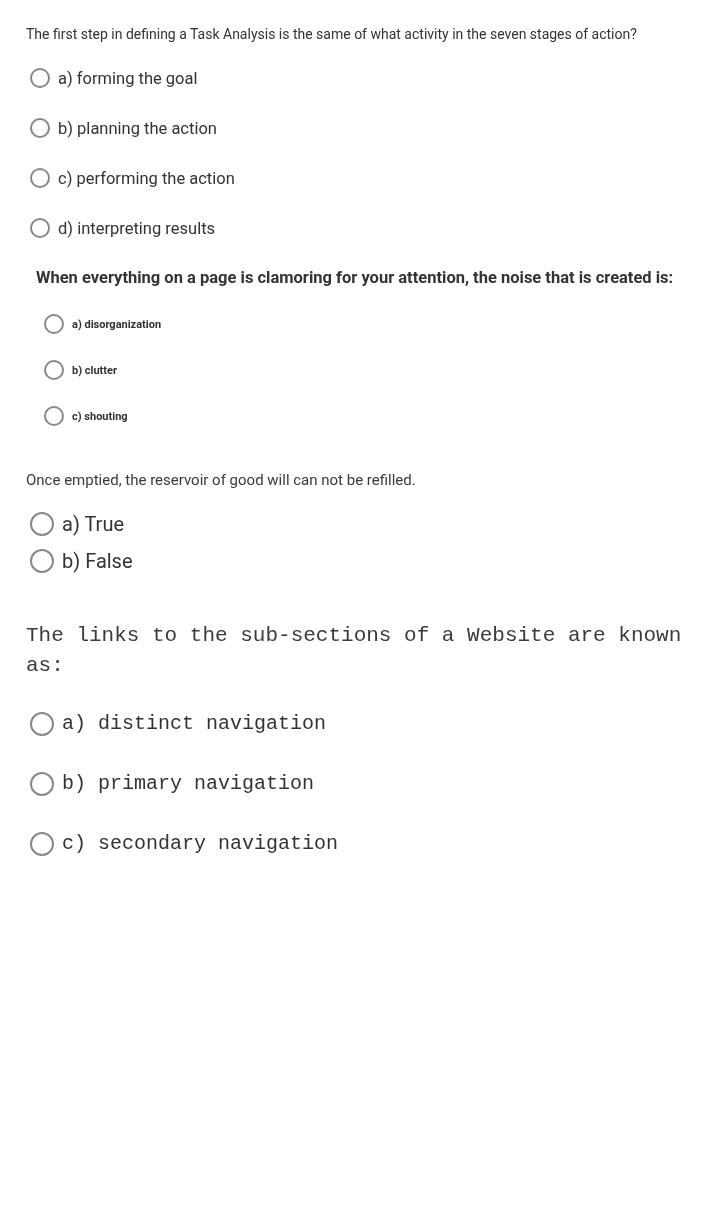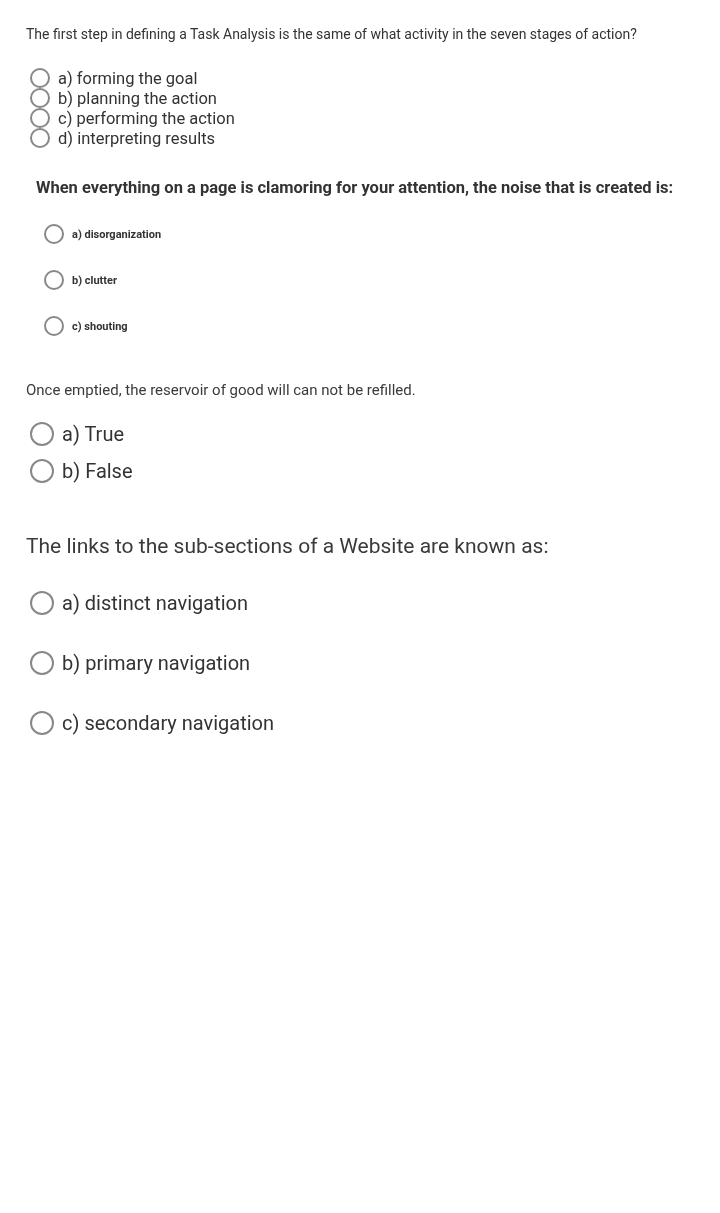--- a/index.html
+++ b/index.html
@@ -41,21 +41,21 @@
     }
     .q4 .question-prompt {
       font-size: 21px;
       color: #3a3a3a;
       margin-bottom: 30px;
     }
     .options {
       display: flex;
       flex-direction: column;
     }
-    .q1 .options { padding-left: 4px; }
+    .q1 .options { gap: 30px; padding-left: 4px; }
     .q2 .options { gap: 26px; padding-left: 8px; }
     .q3 .options { gap: 13px; padding-left: 4px; }
     .q4 .options { gap: 36px; padding-left: 4px; }
     .option {
       display: flex;
       align-items: center;
       gap: 8px;
       cursor: pointer;
     }
     .radio-circle {
@@ -69,21 +69,21 @@
     .q3 .radio-circle { width: 24px; height: 24px; }
     .q4 .radio-circle { width: 24px; height: 24px; }
     .option-label {
       color: #333;
     }
     .q1 .option-label { font-size: 16.5px; }
     .q2 .option-label { font-size: 11px; text-align: right; }
     .q3 .option-label { font-size: 20px; }
     .q4 .option-label { font-size: 20px; }
     .q3 { margin-top: 44px; margin-bottom: 48px; }
-    .q4 { margin-bottom: 0; }
+    .q4 { margin-bottom: 0; font-family: Liberation Mono, monospace; }
   </style>
 </head>
 <body>
 
 <div class="quiz-container">
 
   <div class="question-block q1">
     <div class="question-prompt">The first step in defining a Task Analysis is the same of what activity in the seven stages of action?</div>
     <div class="options">
       <label class="option">

